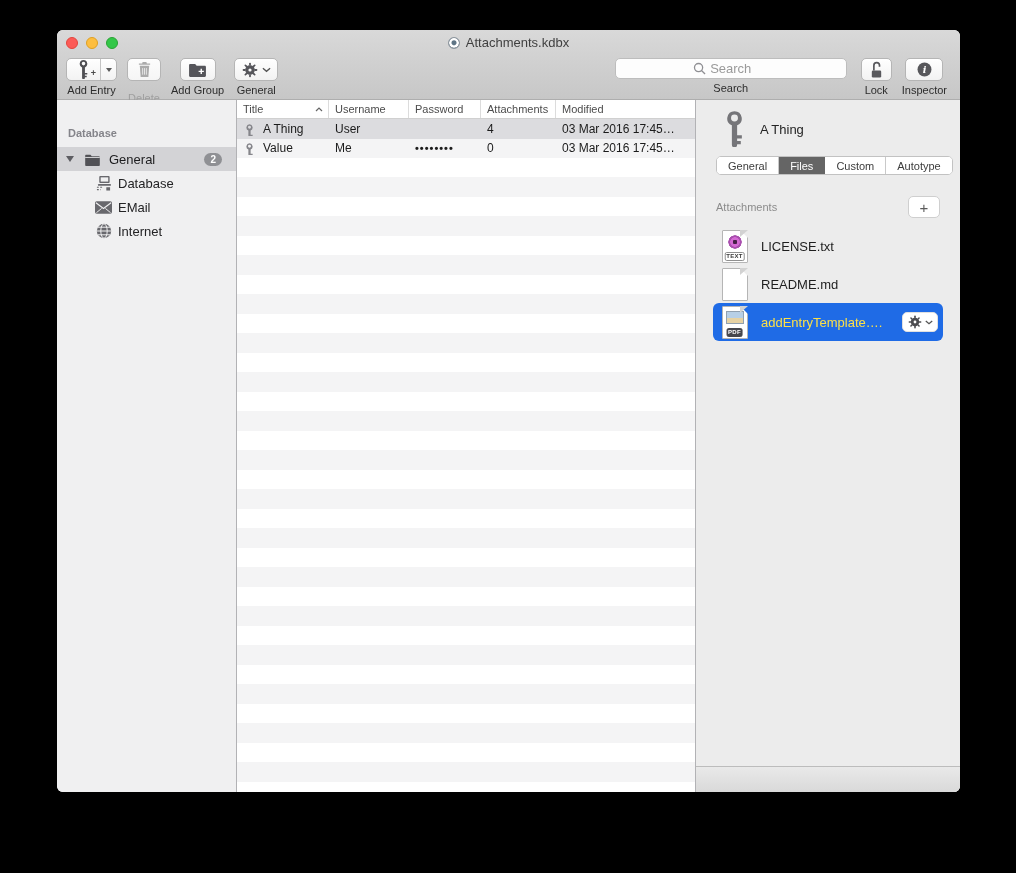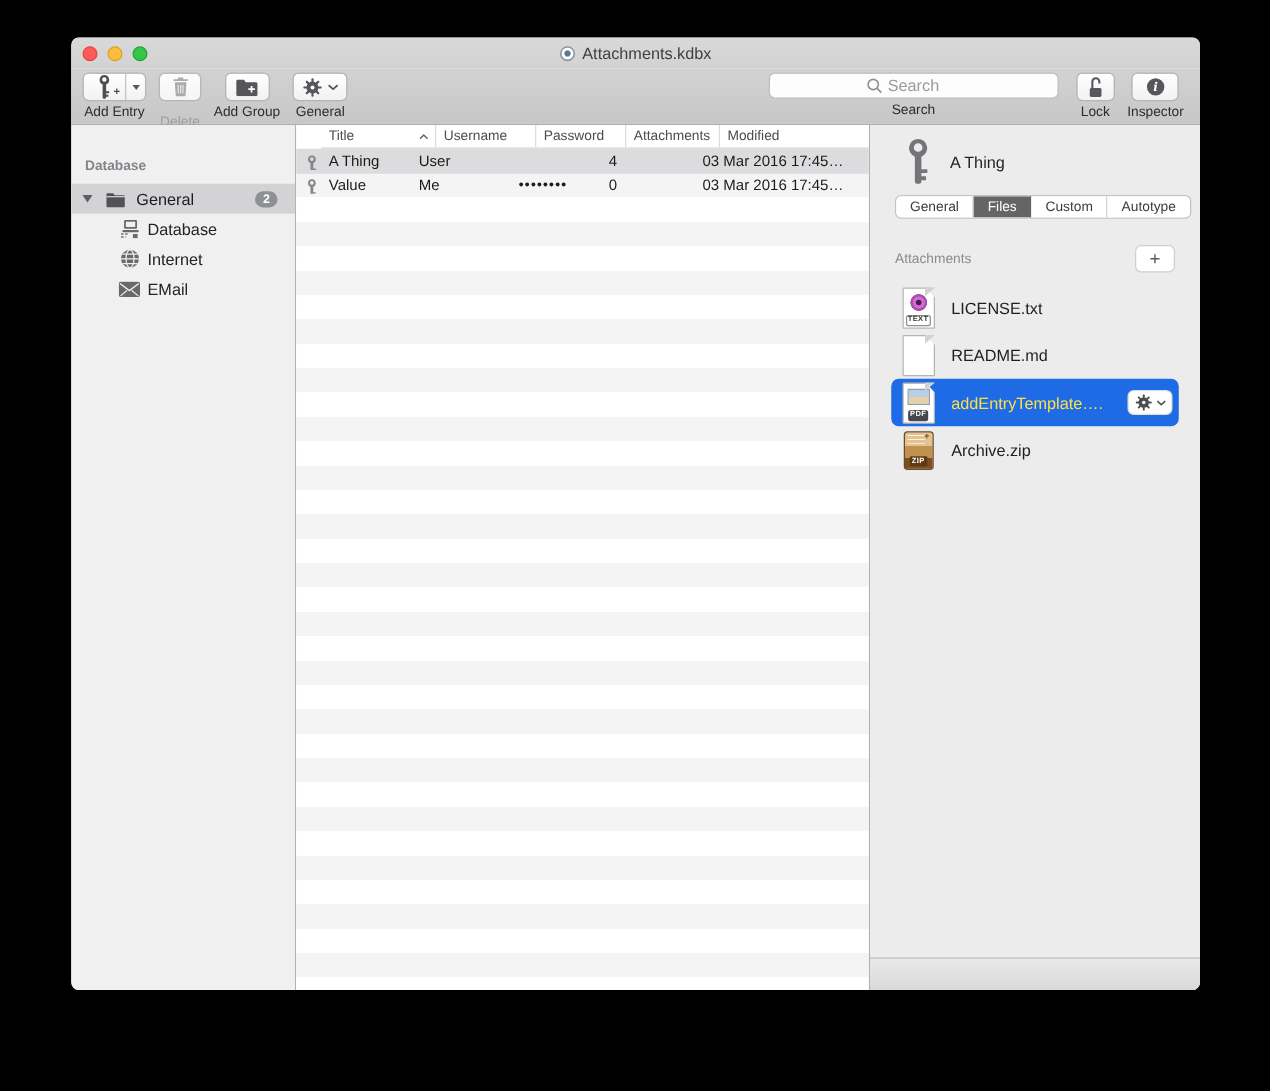--- a/index.html
+++ b/index.html
@@ -61,21 +61,21 @@
   .sb-root .icon { margin-right:8px; display:flex; }
   .sb-root-label { flex:1; font-size:13px; color:#1c1c1e; }
   .sb-badge { margin-right:14px; background:#8f9094; color:#fff; font-size:10px; font-weight:700;
               border-radius:8px; padding:1px 6px; line-height:11px; }
   .sb-item { height:24px; display:flex; align-items:center; padding-left:38px; font-size:13px; color:#232325; }
   .sb-item .icon { width:17px; display:flex; justify-content:center; margin-right:6px; }
 
   
   .tpane { flex:1; background:#fff; display:flex; flex-direction:column; border-right:1px solid #b2b2b5; }
   .thead { height:19px; flex:none; display:flex; align-items:stretch; border-bottom:1px solid #d0d0d0;
-           font-size:11px; color:#4c4c4c; background:#fff;margin-left:20px; }
+           font-size:11px; color:#4c4c4c; background:#fff; }
   .th { display:flex; align-items:center; padding-left:6px; border-right:1px solid #dcdcdc; position:relative; }
   .c-title { width:92px; } .c-user { width:80px; } .c-pass { width:72px; } .c-att { width:75px; }
   .c-mod { flex:1; border-right:none; }
   .sortind { position:absolute; right:5px; top:7px; }
   .tbody { flex:1; background:repeating-linear-gradient(to bottom, #ffffff 0 19.5px, #f4f4f5 19.5px 39px);
            font-size:12px; color:#1b1b1b; }
   .trow { height:19.5px; display:flex; align-items:center; }
   .trow.selected { background:#dcdcdf; }
   .td { overflow:hidden; white-space:nowrap; }
   .td.c-title { position:relative; padding-left:26px; }
@@ -281,38 +281,38 @@
             <path stroke="#68686d" stroke-width="1.2" stroke-dasharray="2 1.5" fill="none" d="M2 13h6M2 15.5h4"></path>
             <rect x="12" y="13" width="4" height="3.5" fill="#68686d"></rect>
           </svg>
         </span>
         <span>Database</span>
       </div>
 
 
       <div class="sb-item">
         <span class="icon">
+          <svg width="17" height="13" viewBox="0 0 18 13">
+            <rect width="18" height="13" rx="1.8" fill="#68686d"></rect>
+            <path d="M1 1.5l8 6 8-6" stroke="#f0f0f1" stroke-width="1.2" fill="none"></path>
+            <path d="M1.5 12l5.5-4.5M16.5 12L11 7.5" stroke="#f0f0f1" stroke-width="1" fill="none"></path>
+          </svg>
+        </span>
+        <span>EMail</span>
+      </div>
+
+      <div class="sb-item">
+        <span class="icon">
           <svg width="16" height="16" viewBox="0 0 16 16">
             <circle cx="8" cy="8" r="7.2" fill="#68686d"></circle>
             <ellipse cx="8" cy="8" rx="3.2" ry="7.2" fill="none" stroke="#f0f0f1" stroke-width="1"></ellipse>
             <path stroke="#f0f0f1" stroke-width="1" fill="none" d="M.8 8h14.4M2 4.2h12M2 11.8h12"></path>
           </svg>
         </span>
         <span>Internet</span>
-      </div>
-
-      <div class="sb-item">
-        <span class="icon">
-          <svg width="17" height="13" viewBox="0 0 18 13">
-            <rect width="18" height="13" rx="1.8" fill="#68686d"></rect>
-            <path d="M1 1.5l8 6 8-6" stroke="#f0f0f1" stroke-width="1.2" fill="none"></path>
-            <path d="M1.5 12l5.5-4.5M16.5 12L11 7.5" stroke="#f0f0f1" stroke-width="1" fill="none"></path>
-          </svg>
-        </span>
-        <span>EMail</span>
       </div>
 
     </div>
 
     <div class="tpane">
       <div class="thead">
         <div class="th c-title">
           <span>Title</span>
           <svg class="sortind" width="8" height="5" viewBox="0 0 8 5">
               <path d="M1 4l3-3 3 3" stroke="#666" stroke-width="1.2" fill="none"></path>
@@ -421,28 +421,20 @@
                   <circle cx="10" cy="10" r="6"></circle>
                 </g>
                 <circle cx="10" cy="10" r="2" fill="#fff"></circle>
               </svg>
               <svg width="8" height="5" viewBox="0 0 10 6">
                   <path d="M1 1l4 3.5L9 1" stroke="#555" stroke-width="1.6" fill="none"></path>
                 </svg>
             </div>
           </div>
 
-          <div class="attach-row">
-            <span class="ficon">
-              <span class="zipicon">
-                  <span class="ziplabel">ZIP</span>
-                </span>
-            </span>
-            <span class="attach-name">Archive.zip</span>
-          </div>
 
         </div>
       </div>
 
 
       <div class="insp-footer"></div>
     </div>
 
   </div>
 </div>

